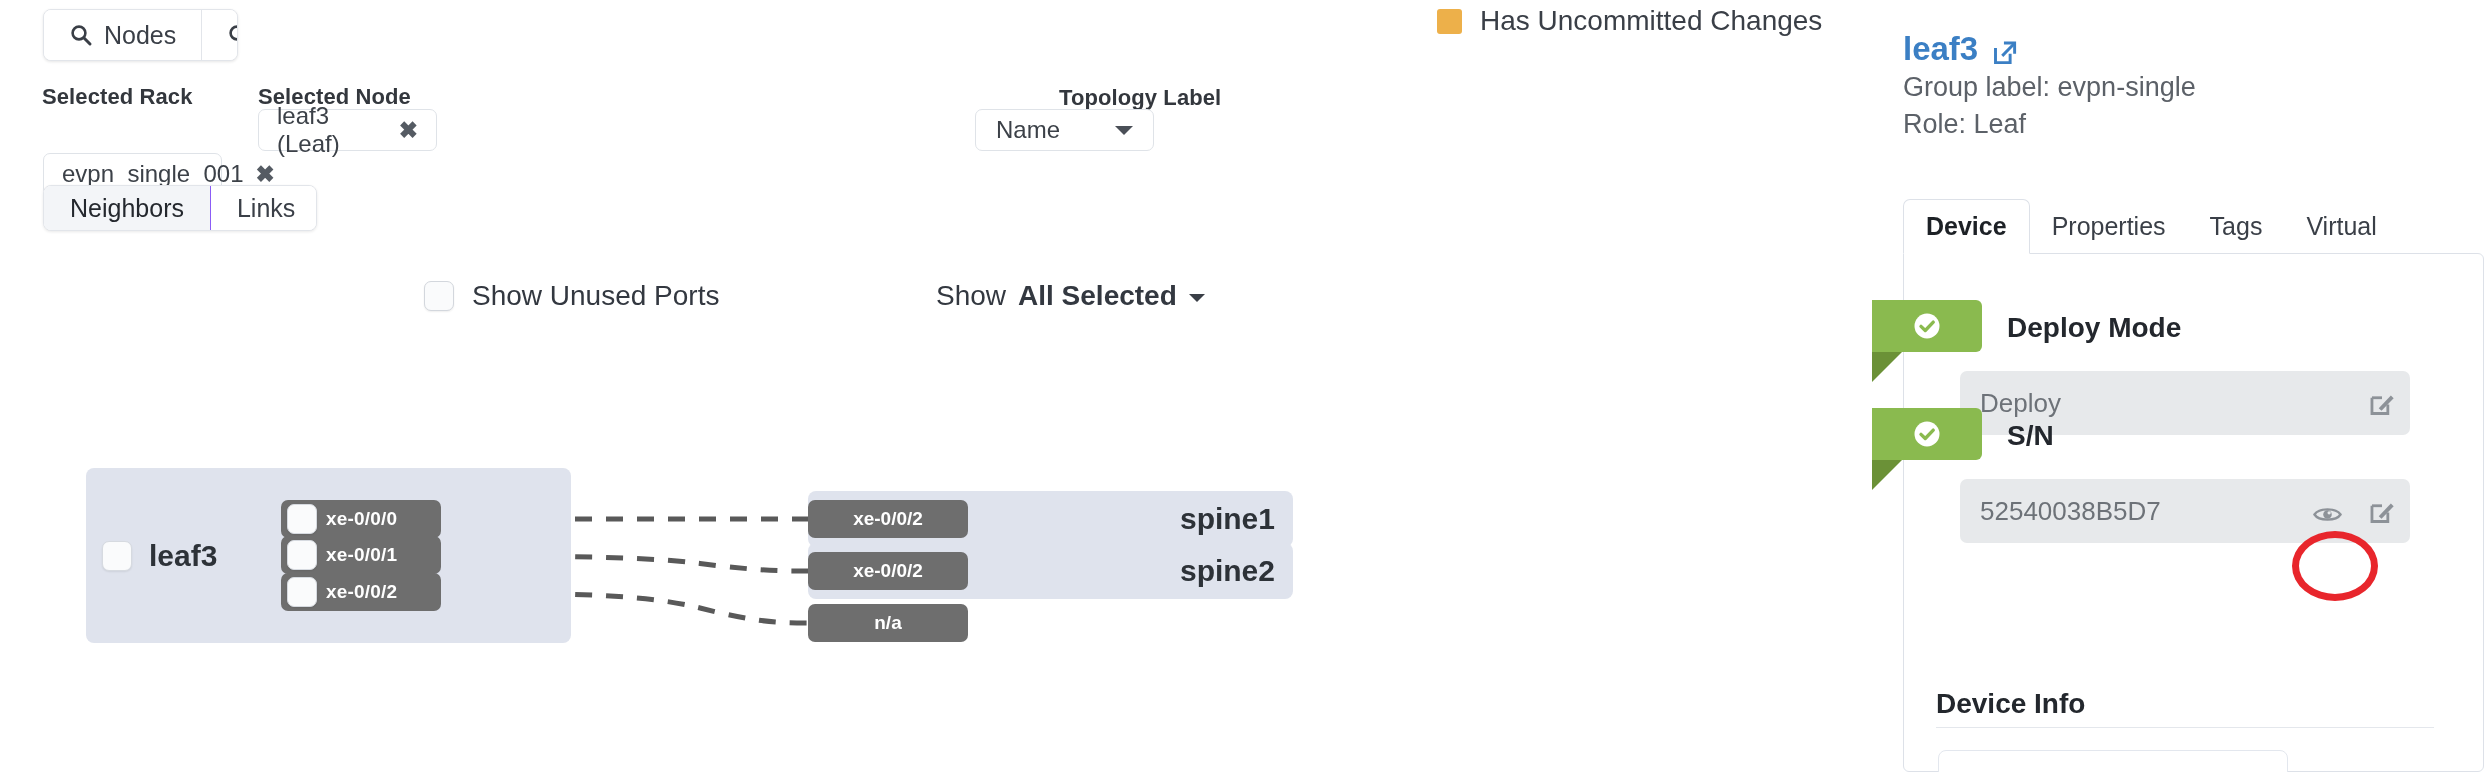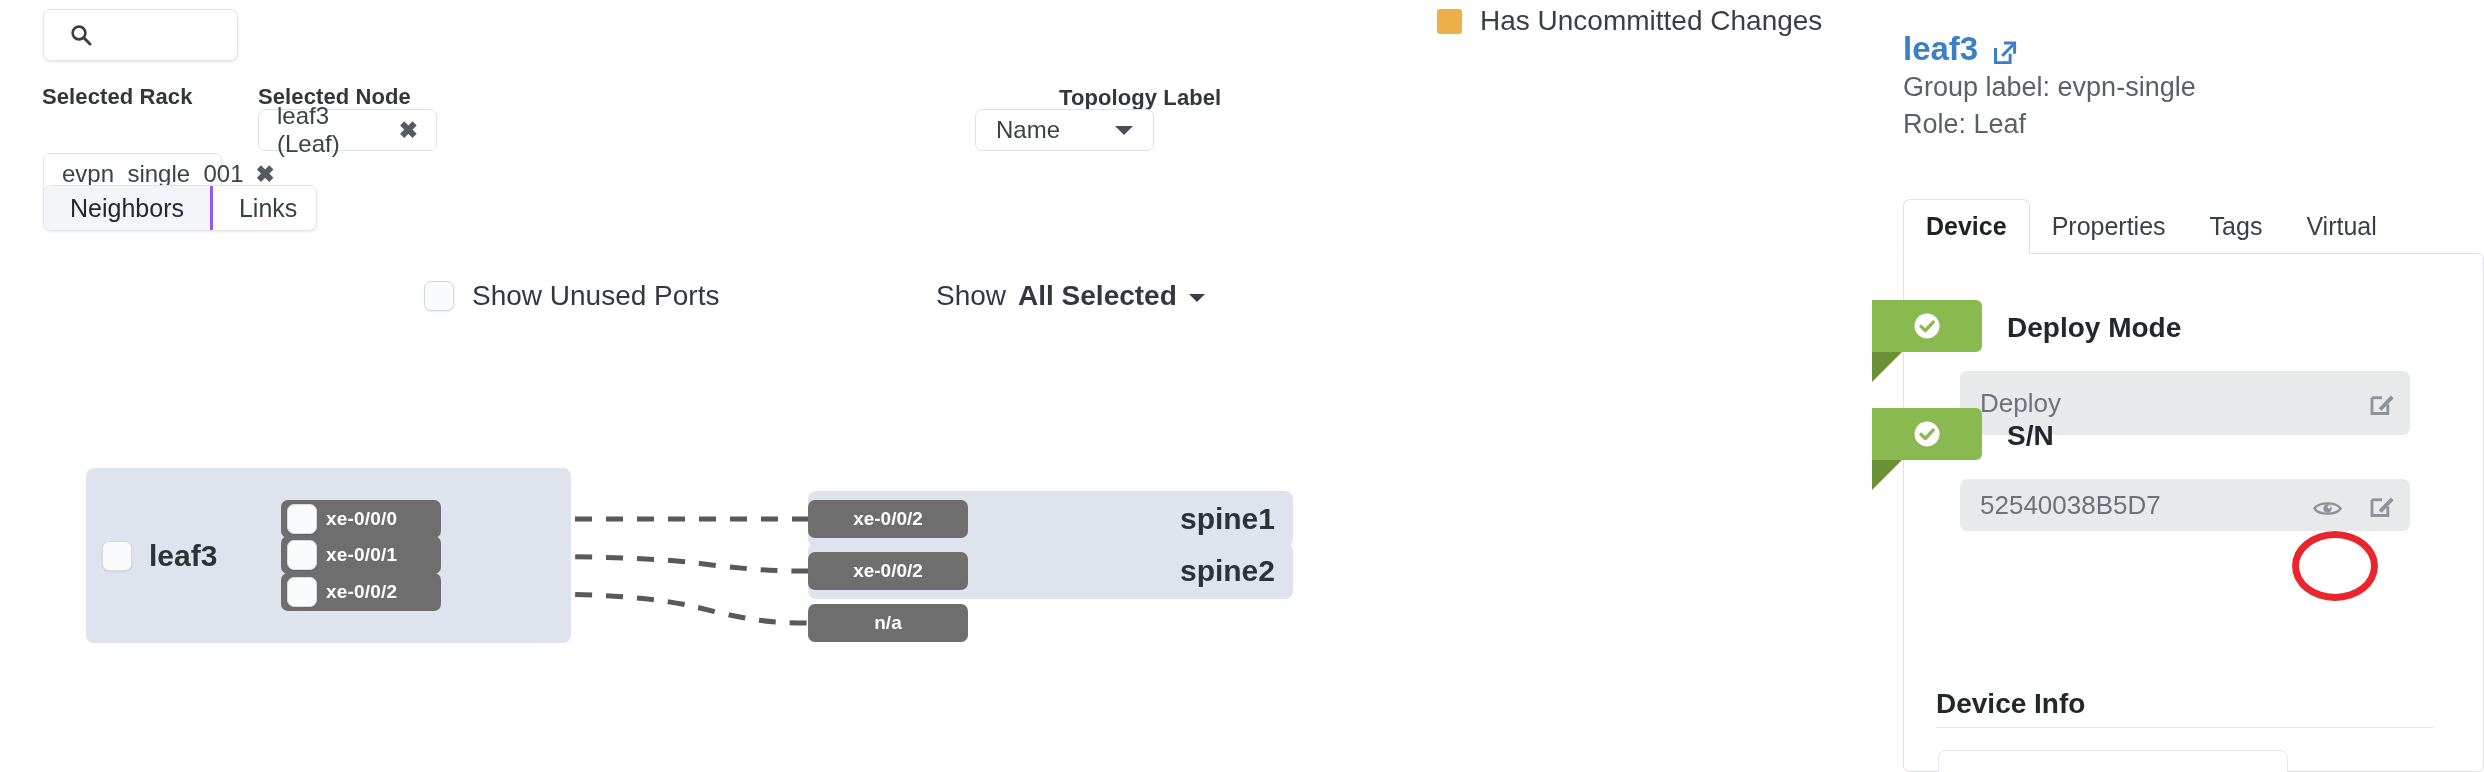--- a/index.html
+++ b/index.html
@@ -98,21 +98,21 @@
     border: 1px solid #e2e5ea;
     border-radius: 8px;
     background: #fff;
     box-shadow: 0 1px 3px rgba(0,0,0,.09);
     overflow: hidden;
   }
   .pill-tabs .pt {
     display: flex; align-items: center; justify-content: center;
     padding: 0 26px; height: 100%;
     font-size: 25px; color: #3a3f47;
-    border-right: 3px solid #8b5cf6;
+    border-right: 1px solid #8b5cf6;
     background: #fff; cursor: pointer;
     white-space: nowrap;
   }
   .pill-tabs .pt:last-child { border-right: none; }
   .pill-tabs .pt.active { background: #f3f5f8; color: #24282e; }
 
   
   .cbrow {
     position: absolute;
     display: flex; align-items: center; gap: 18px;
@@ -305,20 +305,29 @@
     pointer-events: none;
     z-index: 40;
   }
 </style>
 </head>
 <body>
 
 <div id="root">
 
   <div class="btn-group" style="left:43px; top:9px; width:195px; height:52px;">
+    <div class="btn">
+      <span class="search-ico">
+        <svg viewBox="0 0 24 24" width="24" height="24">
+          <circle cx="10" cy="10" r="6.4" fill="none" stroke="#3a3f47" stroke-width="2.6"></circle>
+          <line x1="14.8" y1="14.8" x2="21" y2="21" stroke="#3a3f47" stroke-width="3" stroke-linecap="round"></line>
+        </svg>
+      </span>
+      <span>Nodes</span>
+    </div>
     <div class="btn">
       <span class="search-ico">
         <svg viewBox="0 0 24 24" width="24" height="24">
           <circle cx="10" cy="10" r="6.4" fill="none" stroke="#3a3f47" stroke-width="2.6"></circle>
           <line x1="14.8" y1="14.8" x2="21" y2="21" stroke="#3a3f47" stroke-width="3" stroke-linecap="round"></line>
         </svg>
       </span>
 
     </div>
   </div>
@@ -475,21 +484,21 @@
 
     <div class="flag" style="left:-31px; top:408px;">
       <span class="chk-ico">
         <svg viewBox="0 0 24 24" width="30" height="30">
           <circle cx="12" cy="12" r="10" fill="#ffffff"></circle>
           <path d="M7.2 12.3 L10.6 15.6 L17 8.9" fill="none" stroke="#8aba4f" stroke-width="2.7" stroke-linecap="round" stroke-linejoin="round"></path>
         </svg>
       </span>
     </div>
     <div class="sec-title" style="left:104px; top:420px;">S/N</div>
-    <div class="ro-field" style="left:57px; top:479px; width:450px; height:52px;">
+    <div class="ro-field" style="left:57px; top:479px; width:450px; height:64px;">
       <span class="rv">52540038B5D7</span>
       <span class="ro-icons">
         <span class="eye-ico">
           <svg viewBox="0 0 30 21" width="29" height="21">
             <path d="M1.5 10.5 C6 3.5 24 3.5 28.5 10.5 C24 17.5 6 17.5 1.5 10.5 Z" fill="none" stroke="#8d9298" stroke-width="2.4"></path>
             <circle cx="15" cy="10.5" r="4.4" fill="#8d9298"></circle>
             <circle cx="16.7" cy="8.8" r="1.7" fill="#e7e9eb"></circle>
           </svg>
         </span>
         <span class="pencil-ico">

